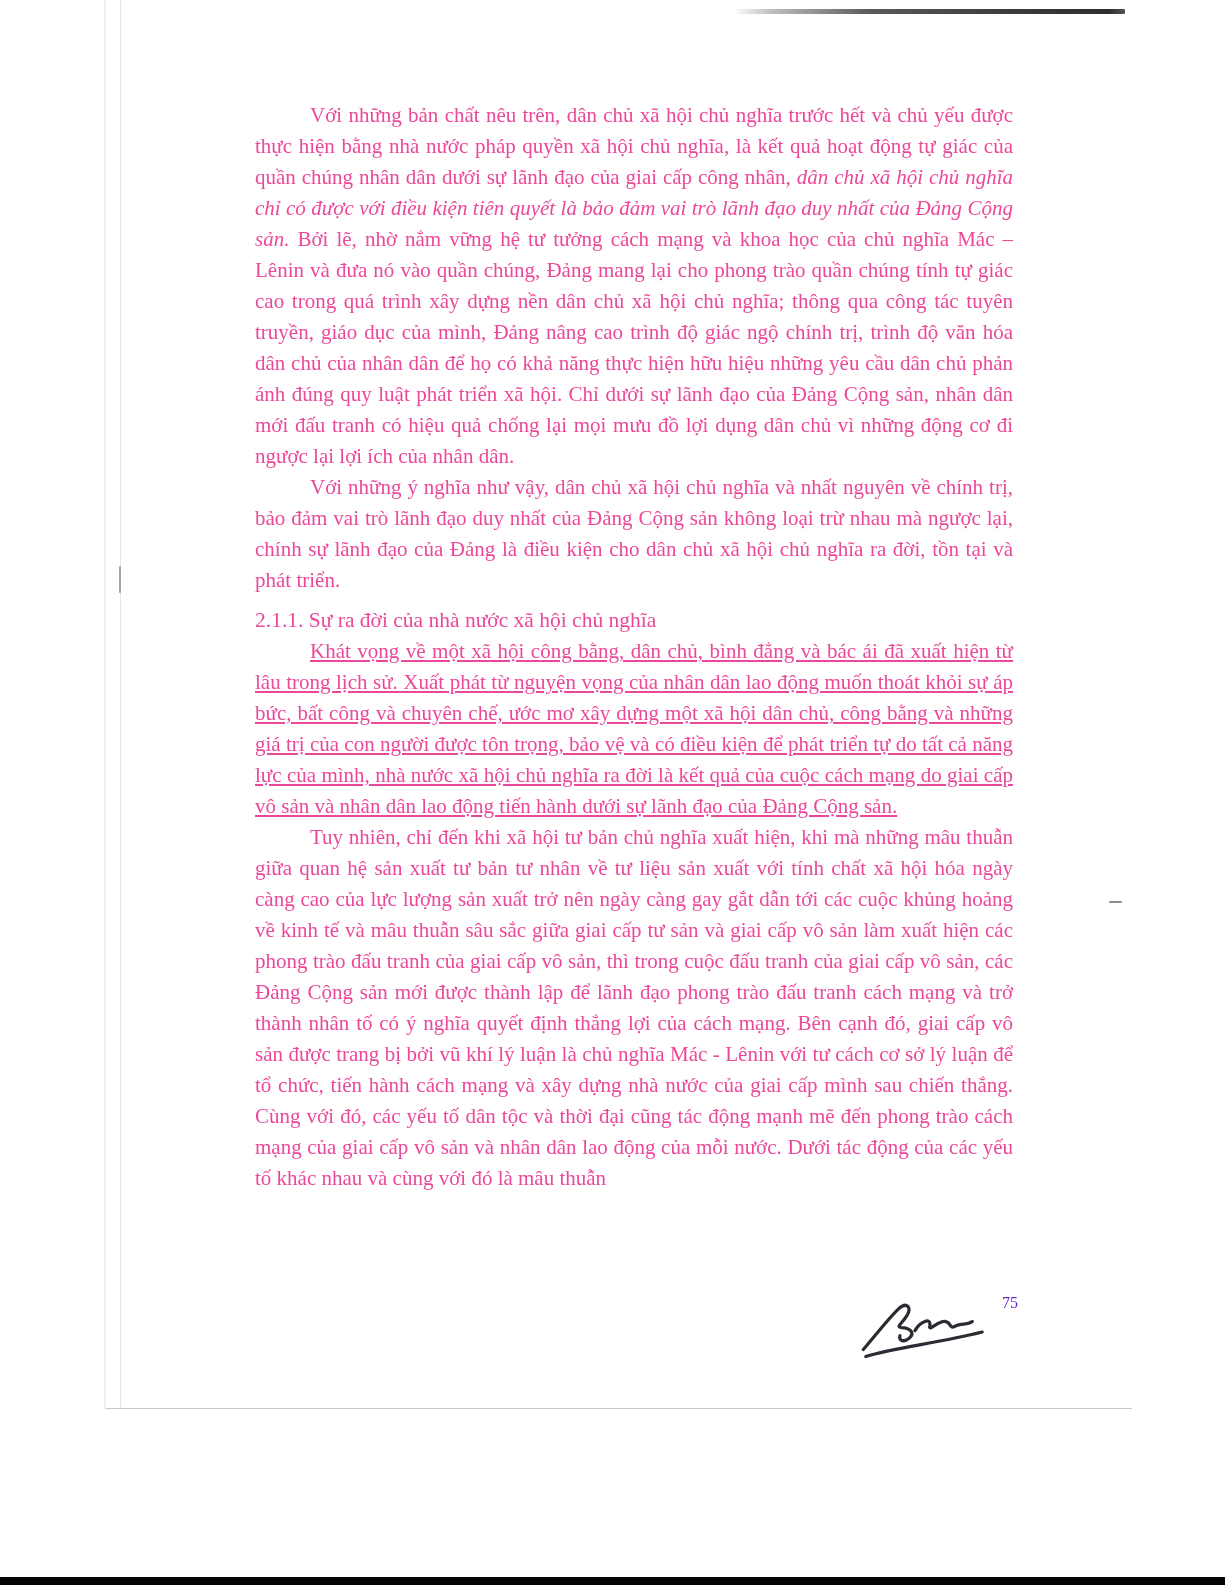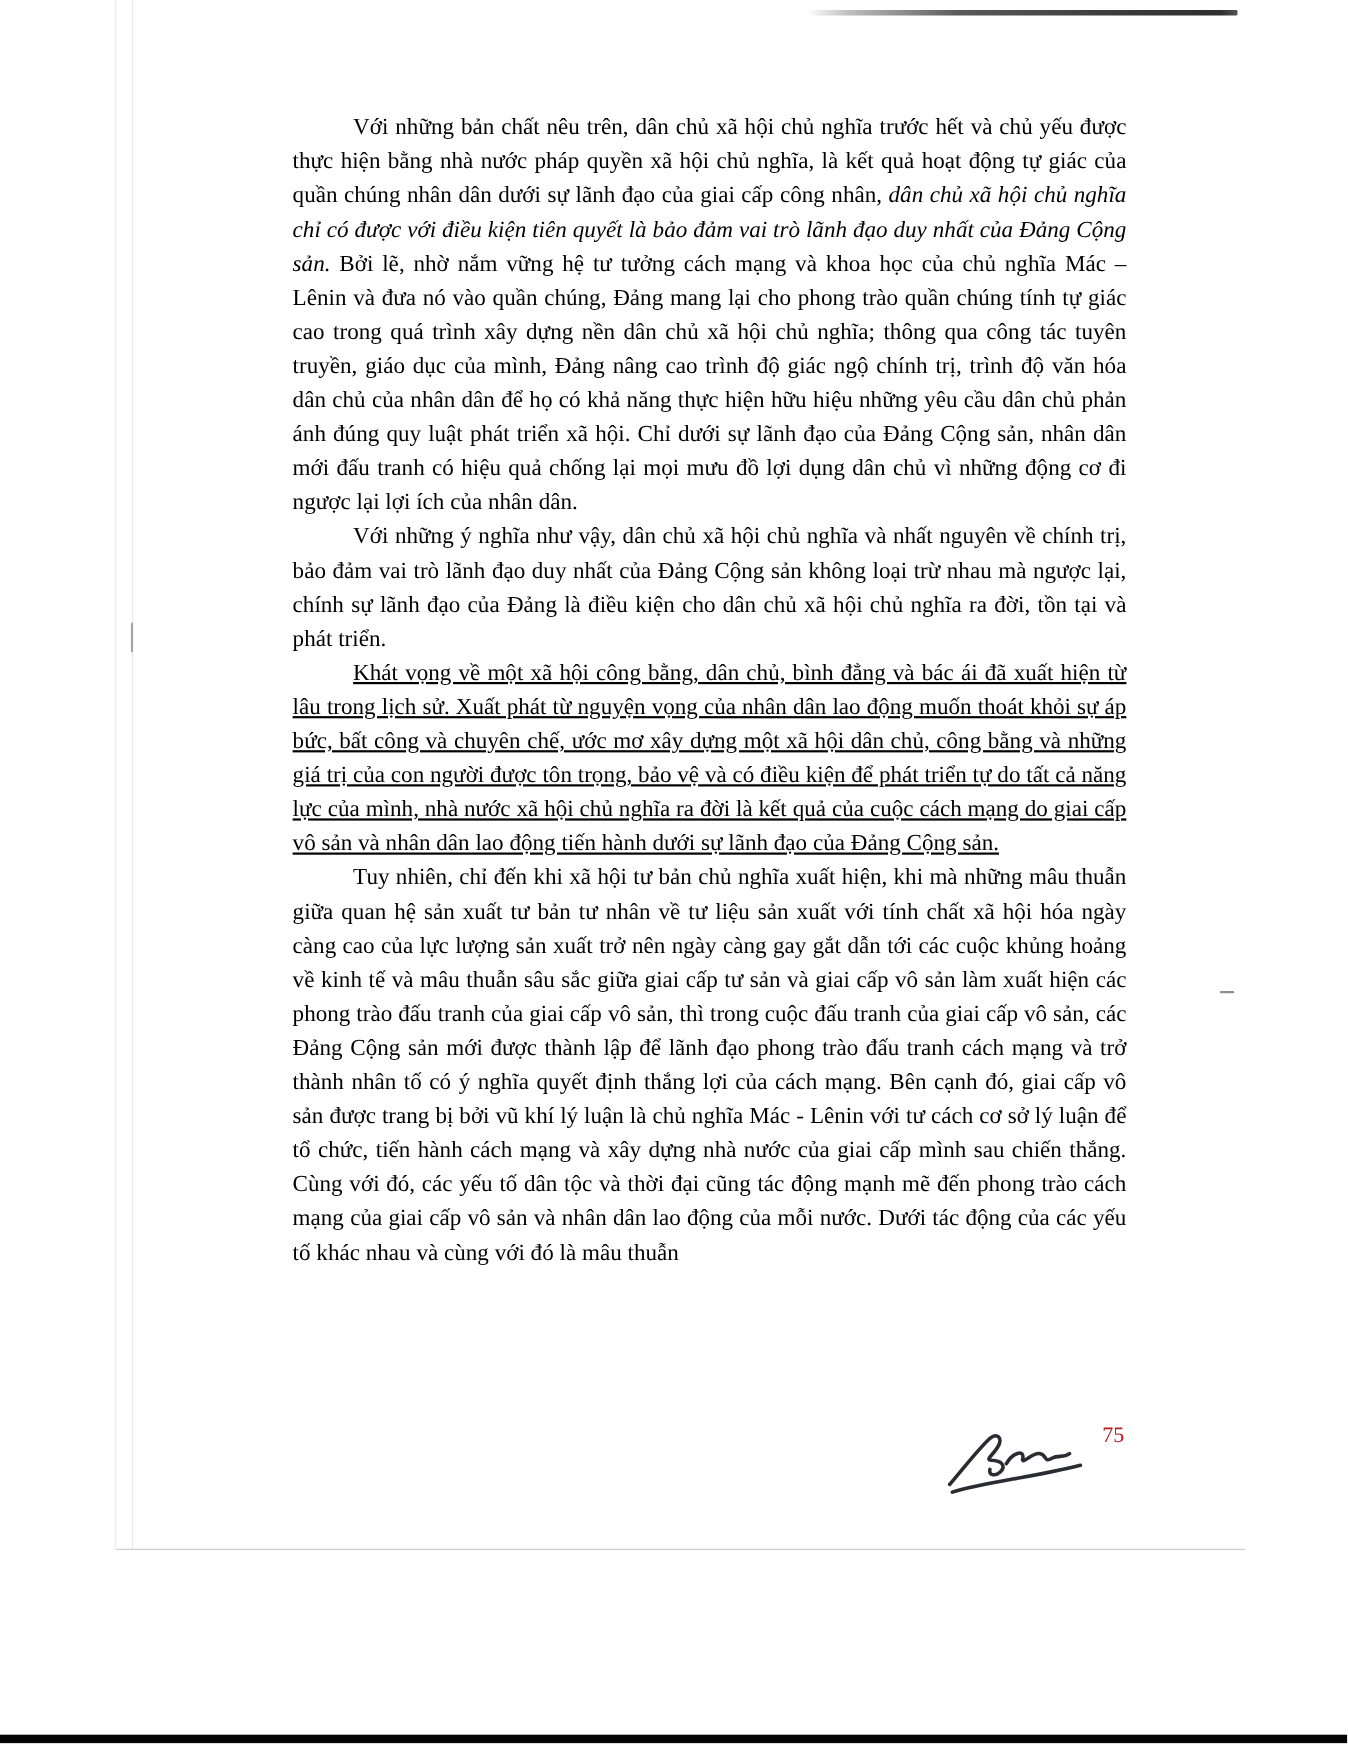--- a/index.html
+++ b/index.html
@@ -49,22 +49,22 @@
     position: absolute; left: 1109px; top: 901px; width: 13px; height: 2px;
     background: #8d8d8d; border-radius: 1px;
   }
   
   .bottom-black-bar {
     position: absolute; left: 0; top: 1577px; width: 1225px; height: 8px;
     background: #050505;
   }
   
   .text-column {
-    position: absolute; left: 266px; top: 100px; width: 758px;
-    color: #000000;
+    position: absolute; left: 255px; top: 100px; width: 758px;
+    color: #ec4899;
     font-size: 21px;
     line-height: 31px;
     text-align: justify;
   }
   .text-column p {
     margin: 0;
     text-indent: 55px;
   }
   .para-2 { margin-top: 4px; }
   .heading-bold {
@@ -91,21 +91,21 @@
     line-height: 31px;
     text-align: left;
     text-indent: 0;
   }
   .para-3 { margin-top: 8px; text-decoration: underline; }
   .para-4 { margin-top: 12px; }
   .italic { font-style: italic; }
   
   .page-number {
     position: absolute; left: 1002px; top: 1294px;
-    font-size: 20px; color: #b91c1c;
+    font-size: 16px; color: #6d28d9;
     font-family: "Liberation Serif", "DejaVu Serif", serif;
   }
   
   .signature {
     position: absolute; left: 858px; top: 1298px;
     width: 132px; height: 64px;
     transform: rotate(-4deg);
   }
   .signature path {
     fill: none;
@@ -128,20 +128,21 @@
   <div class="right-dash"></div>
 
   <div class="text-column">
 
     <p><span>Với những bản chất nêu trên, dân chủ xã hội chủ nghĩa trước hết và chủ yếu được thực hiện bằng nhà nước pháp quyền xã hội chủ nghĩa, là kết quả hoạt động tự giác của quần chúng nhân dân dưới sự lãnh đạo của giai cấp công nhân, </span><span class="italic">dân chủ xã hội chủ nghĩa chỉ có được với điều kiện tiên quyết là bảo đảm vai trò lãnh đạo duy nhất của Đảng Cộng sản.</span><span> Bởi lẽ, nhờ nắm vững hệ tư tưởng cách mạng và khoa học của chủ nghĩa Mác – Lênin và đưa nó vào quần chúng, Đảng mang lại cho phong trào quần chúng tính tự giác cao trong quá trình xây dựng nền dân chủ xã hội chủ nghĩa; thông qua công tác tuyên truyền, giáo dục của mình, Đảng nâng cao trình độ giác ngộ chính trị, trình độ văn hóa dân chủ của nhân dân để họ có khả năng thực hiện hữu hiệu những yêu cầu dân chủ phản ánh đúng quy luật phát triển xã hội. Chỉ dưới sự lãnh đạo của Đảng Cộng sản, nhân dân mới đấu tranh có hiệu quả chống lại mọi mưu đồ lợi dụng dân chủ vì những động cơ đi ngược lại lợi ích của nhân dân.</span></p>
 
     <p class="para-2">Với những ý nghĩa như vậy, dân chủ xã hội chủ nghĩa và nhất nguyên về chính trị, bảo đảm vai trò lãnh đạo duy nhất của Đảng Cộng sản không loại trừ nhau mà ngược lại, chính sự lãnh đạo của Đảng là điều kiện cho dân chủ xã hội chủ nghĩa ra đời, tồn tại và phát triển.</p>
 
 
 
+    <div class="heading-plain">2.1.1. Sự ra đời của nhà nước xã hội chủ nghĩa</div>
 
     <p class="para-3">Khát vọng về một xã hội công bằng, dân chủ, bình đẳng và bác ái đã xuất hiện từ lâu trong lịch sử. Xuất phát từ nguyện vọng của nhân dân lao động muốn thoát khỏi sự áp bức, bất công và chuyên chế, ước mơ xây dựng một xã hội dân chủ, công bằng và những giá trị của con người được tôn trọng, bảo vệ và có điều kiện để phát triển tự do tất cả năng lực của mình, nhà nước xã hội chủ nghĩa ra đời là kết quả của cuộc cách mạng do giai cấp vô sản và nhân dân lao động tiến hành dưới sự lãnh đạo của Đảng Cộng sản.</p>
 
     <p class="para-4">Tuy nhiên, chỉ đến khi xã hội tư bản chủ nghĩa xuất hiện, khi mà những mâu thuẫn giữa quan hệ sản xuất tư bản tư nhân về tư liệu sản xuất với tính chất xã hội hóa ngày càng cao của lực lượng sản xuất trở nên ngày càng gay gắt dẫn tới các cuộc khủng hoảng về kinh tế và mâu thuẫn sâu sắc giữa giai cấp tư sản và giai cấp vô sản làm xuất hiện các phong trào đấu tranh của giai cấp vô sản, thì trong cuộc đấu tranh của giai cấp vô sản, các Đảng Cộng sản mới được thành lập để lãnh đạo phong trào đấu tranh cách mạng và trở thành nhân tố có ý nghĩa quyết định thắng lợi của cách mạng. Bên cạnh đó, giai cấp vô sản được trang bị bởi vũ khí lý luận là chủ nghĩa Mác - Lênin với tư cách cơ sở lý luận để tổ chức, tiến hành cách mạng và xây dựng nhà nước của giai cấp mình sau chiến thắng. Cùng với đó, các yếu tố dân tộc và thời đại cũng tác động mạnh mẽ đến phong trào cách mạng của giai cấp vô sản và nhân dân lao động của mỗi nước. Dưới tác động của các yếu tố khác nhau và cùng với đó là mâu thuẫn</p>
 
   </div>
 
   <div class="page-number">75</div>
 
   <svg class="signature" viewBox="0 0 130 62" aria-hidden="true">

